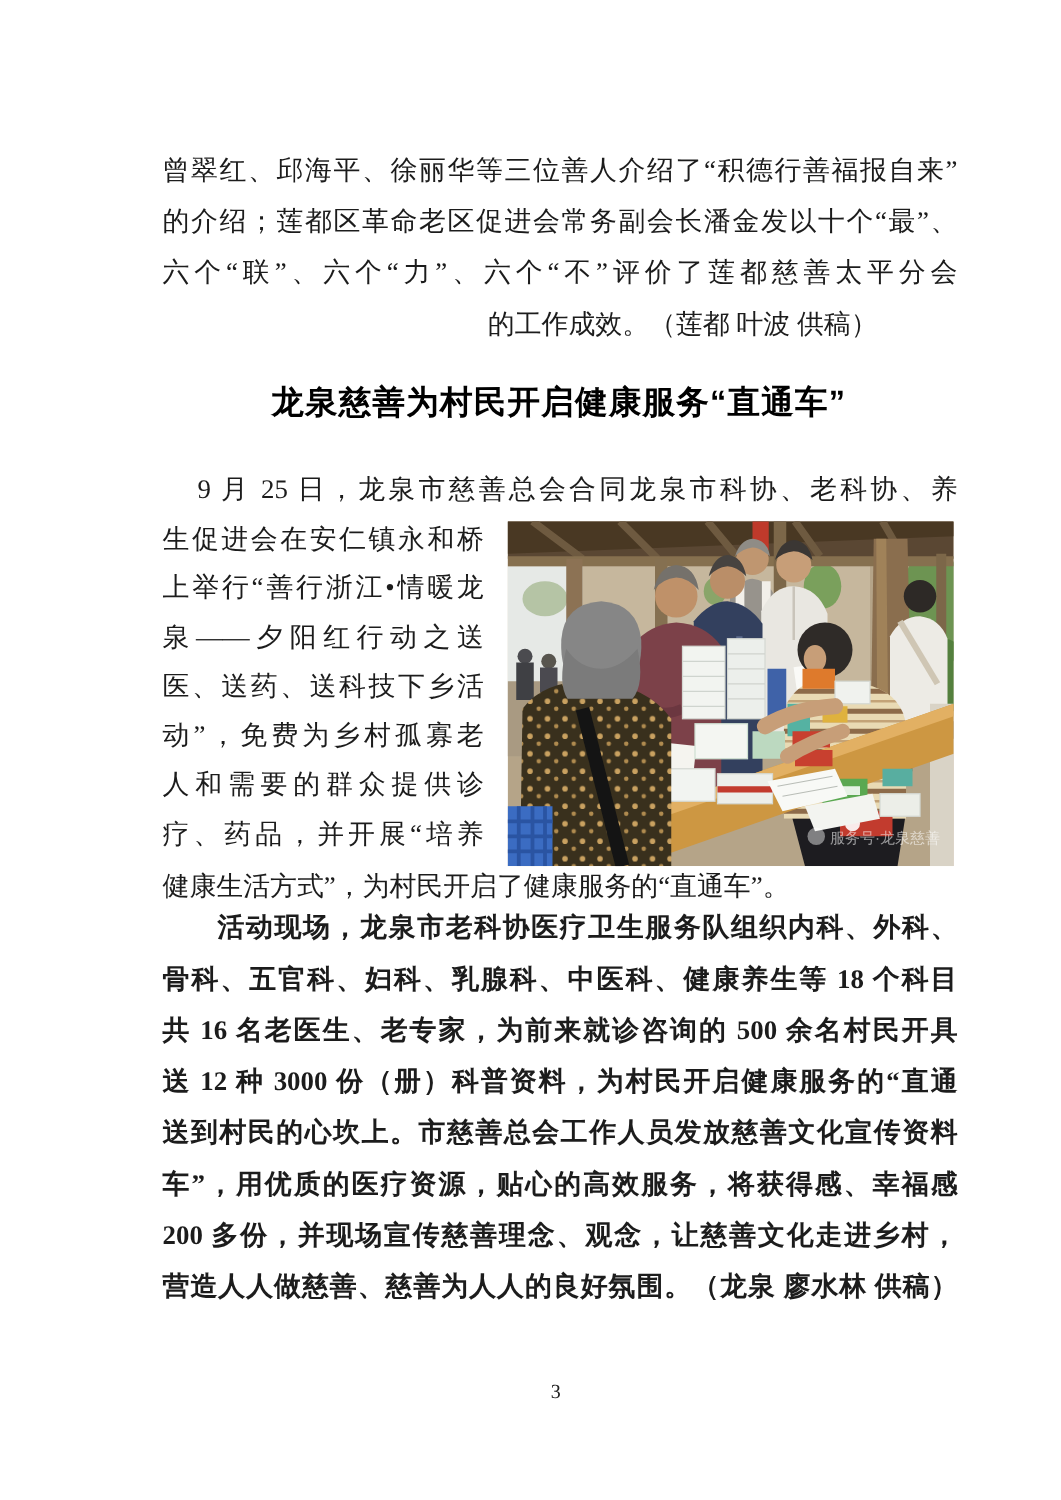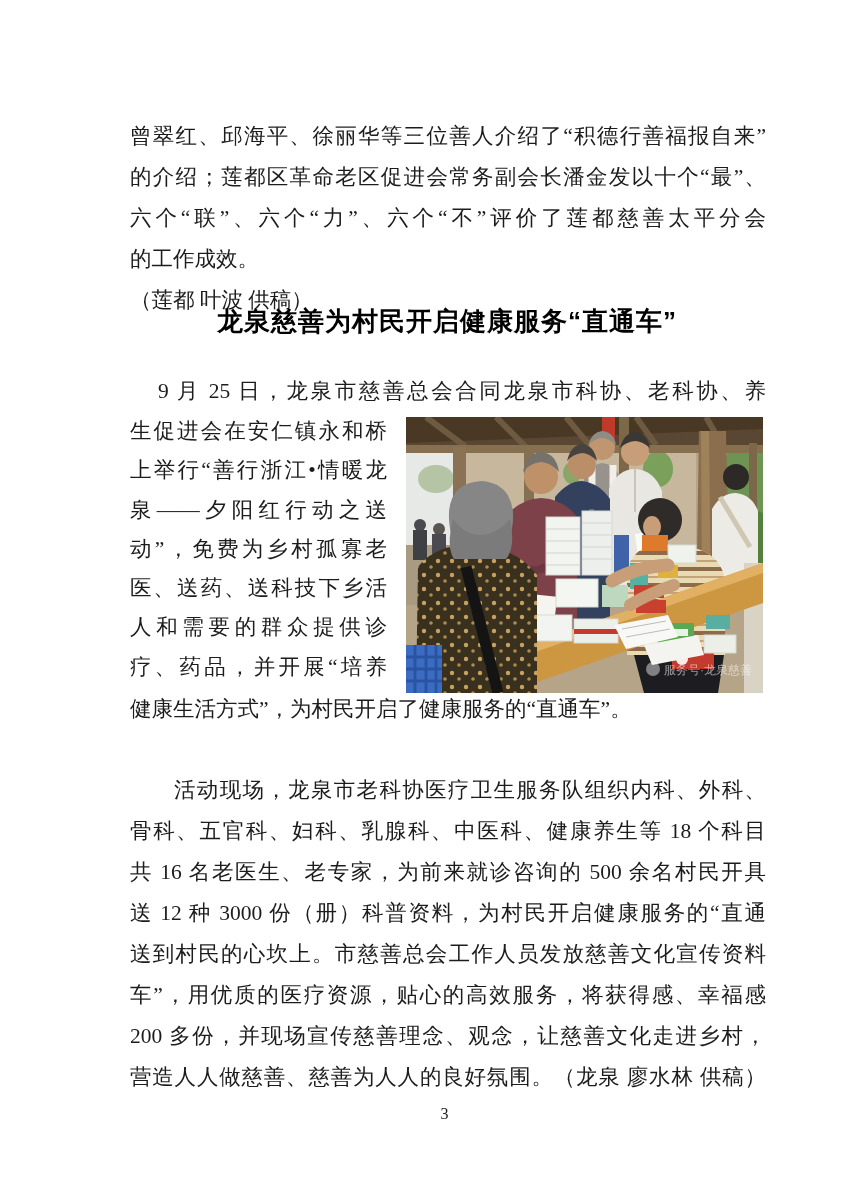--- a/index.html
+++ b/index.html
@@ -4,36 +4,36 @@
 <style>
   html,body{margin:0;padding:0;background:#ffffff;}
   .page{
     position:relative;width:809px;height:1200px;background:#ffffff;
     font-family:"Liberation Serif","DejaVu Serif",serif;color:#1c1c1c;
     overflow:hidden;margin:0 auto;
   }
   .bline{font-size:21.5px;line-height:41px;}
   .stretch{text-align:justify;text-align-last:justify;}
   .article1{position:absolute;left:110px;top:116px;width:636px;}
-  .credit-line{display:flex;justify-content:flex-end;flex-direction:column;}
+  .credit-line{display:flex;justify-content:flex-end;}
   .credit-line .credit{margin-right:64px;}
   .headline{
     position:absolute;left:105px;top:299px;width:644px;text-align:center;
     font-family:"Liberation Sans","DejaVu Sans",sans-serif;font-weight:700;
     font-size:26px;line-height:44px;color:#000;letter-spacing:1px;white-space:nowrap;
   }
   .p1first{position:absolute;left:110px;top:371px;width:636px;text-indent:28px;}
   .leftcol{position:absolute;left:110px;top:412px;width:257px;}
   .leftcol .bline{line-height:39.3px;}
   .photo{
     position:absolute;left:386px;top:417px;width:357px;height:276px;overflow:hidden;
   }
   .photo svg{display:block;width:100%;height:100%;}
   .p1last{position:absolute;left:110px;top:689px;width:636px;}
-  .para2{position:absolute;left:110px;top:770px;width:636px;}
+  .para2{position:absolute;left:110px;top:722px;width:636px;font-weight:bold;}
   .para2 .indent{text-indent:44px;}
   .pagenum{
     position:absolute;left:0;top:1103px;width:849px;text-align:center;
     font-size:16px;line-height:22px;color:#222;
   }
 </style>
 </head>
 <body>
 
 <div class="page">
@@ -49,22 +49,22 @@
   </div>
 
   <div class="headline">龙泉慈善为村民开启健康服务“直通车”</div>
 
   <div class="p1first bline stretch">9 月 25 日，龙泉市慈善总会合同龙泉市科协、老科协、养</div>
 
   <div class="leftcol">
     <div class="bline stretch">生促进会在安仁镇永和桥</div>
     <div class="bline stretch">上举行“善行浙江•情暖龙</div>
     <div class="bline stretch">泉——夕阳红行动之送</div>
+    <div class="bline stretch">医、送药、送科技下乡活</div>
     <div class="bline stretch">动”，免费为乡村孤寡老</div>
-    <div class="bline stretch">医、送药、送科技下乡活</div>
     <div class="bline stretch">人和需要的群众提供诊</div>
     <div class="bline stretch">疗、药品，并开展“培养</div>
   </div>
 
   <div class="photo">
     <svg viewBox="0 0 357 276" preserveAspectRatio="none">
 
       <rect width="357" height="276" fill="#b5a488"></rect>
       <rect x="60" y="36" width="230" height="130" fill="#c6b79d"></rect>
       <rect x="0" y="36" width="60" height="118" fill="#e6e9e6"></rect>

